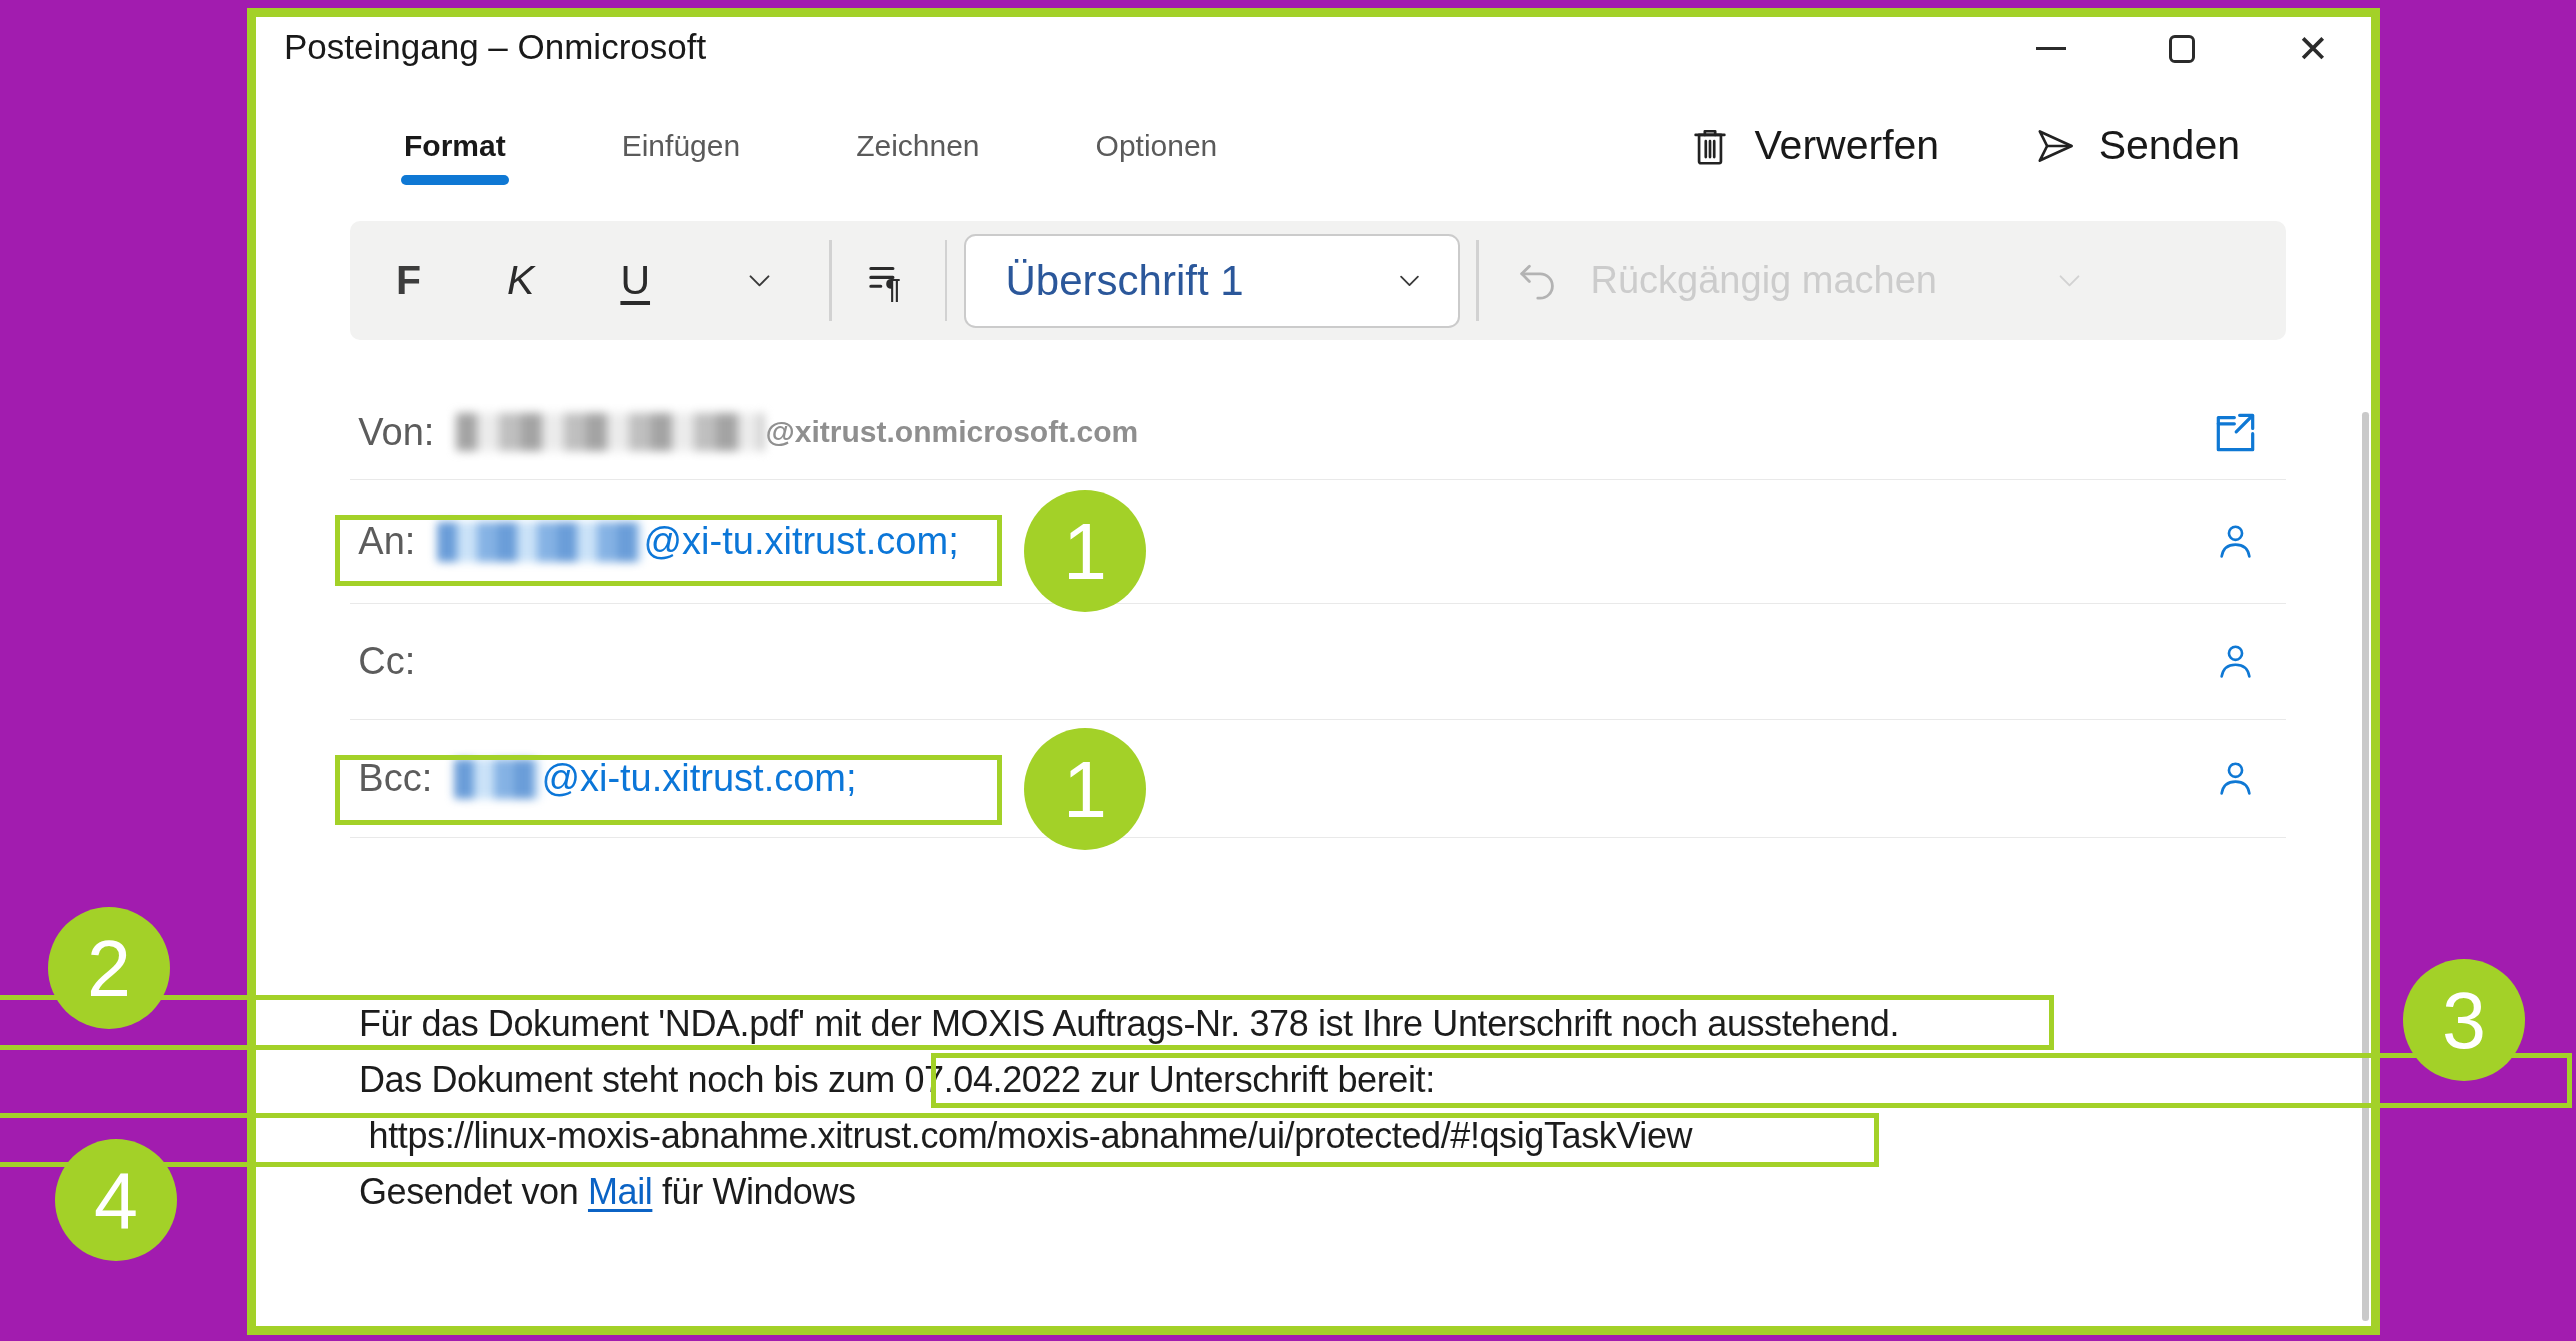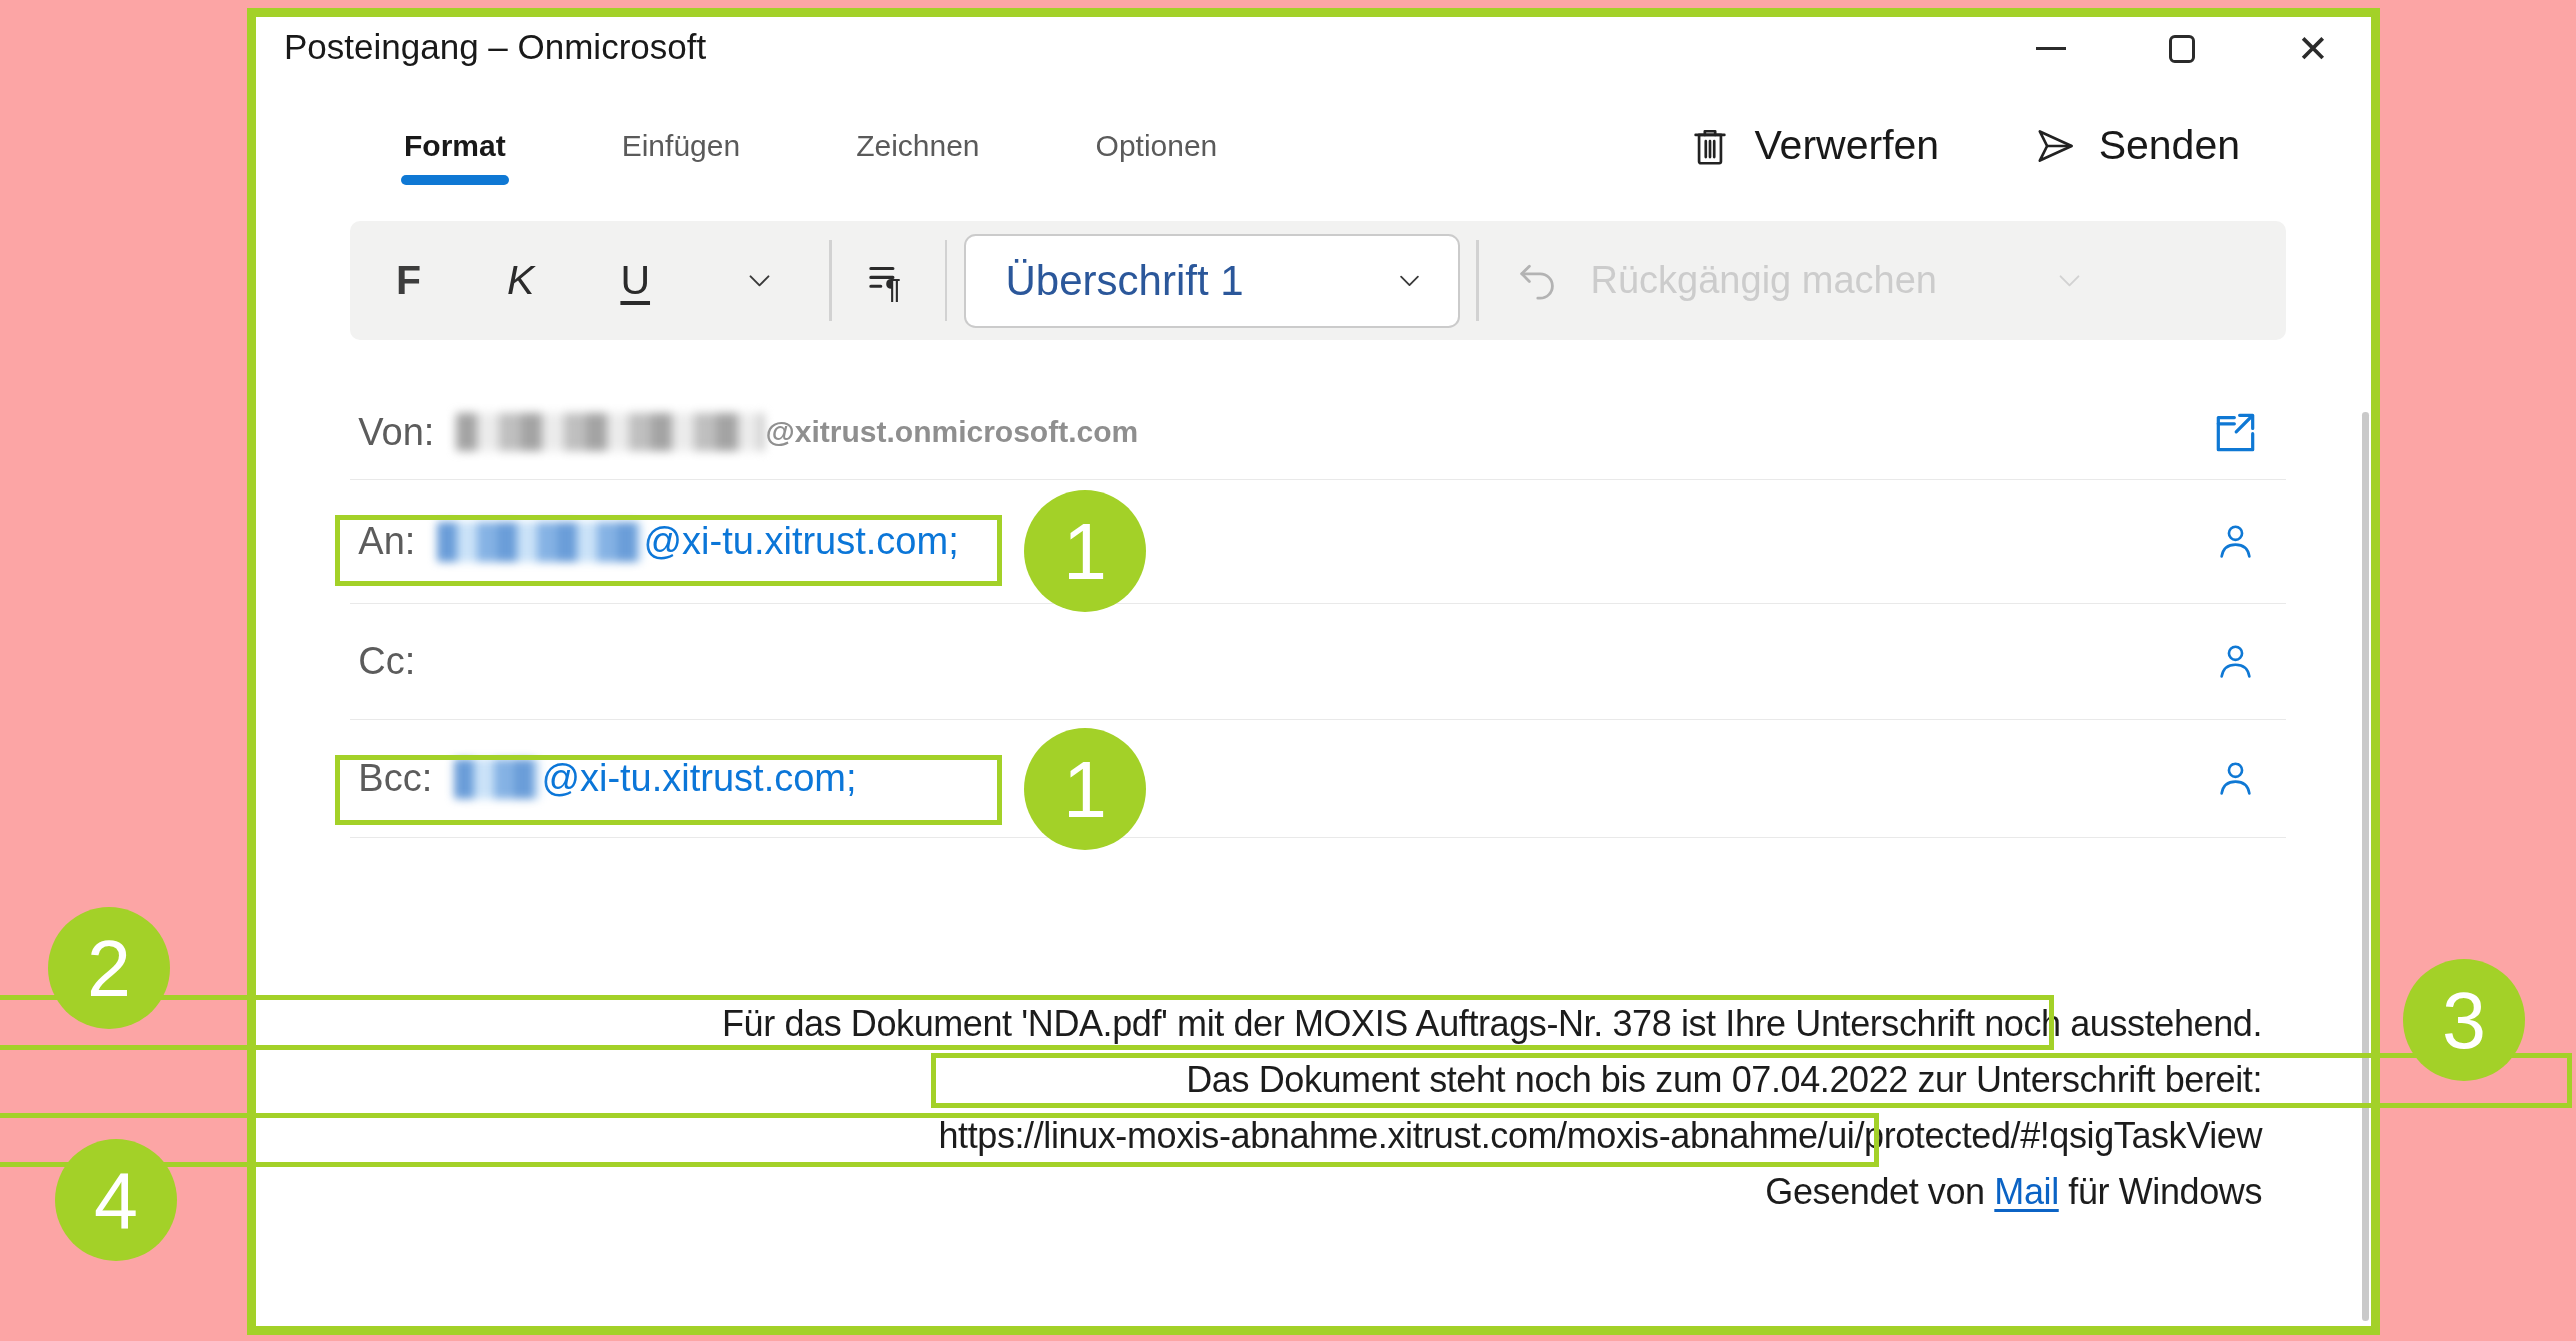--- a/index.html
+++ b/index.html
@@ -1,18 +1,18 @@
 <!DOCTYPE html>
 <html style="font-size:13.2px"><head>
 <meta charset="utf-8">
 <style>
   html,body{margin:0;padding:0;background:#000;}
   *{box-sizing:border-box;}
   .stage{
-    position:relative;width:2576px;height:1341px;background:#fca5a5;overflow:hidden;
+    position:relative;width:2576px;height:1341px;background:#a21caf;overflow:hidden;
     font-family:"Liberation Sans","DejaVu Sans",sans-serif;
   }
   
   .window{
     position:absolute;left:247px;top:8.3px;width:2133px;height:1327px;
     border:9px solid #A3D128;background:#fff;
   }
   .titlebar{position:absolute;left:0;top:0;width:100%;height:76px;}
   .title{position:absolute;left:28px;top:10px;font-size:35px;color:#191919;}
   .win-controls{position:absolute;top:5px;right:28px;display:flex;gap:71px;}
@@ -75,21 +75,21 @@
   .blur-an{width:205px;}
   .blur-bcc{width:86px;}
   .ficon{position:absolute;right:28px;background:none;border:none;padding:0;display:flex;}
   .ficon svg{width:45px;height:45px;color:#0F78D4;}
   .popout{right:23px;}
   .popout svg{width:55px;height:55px;}
   .subject-text{font-size:41px;color:#191919;}
   
   .mailbody{position:absolute;left:103px;top:979px;width:1903px;font-size:36px;color:#1c1c1c;
     letter-spacing:-0.4px;}
-  .mailbody p{margin:0;line-height:56px;white-space:pre-wrap;text-align:right;}
+  .mailbody p{margin:0;line-height:56px;white-space:pre-wrap;}
   .maillink{color:#0B63C5;text-decoration:underline;text-underline-offset:5px;}
   
   .scrollbar{position:absolute;right:2.5px;top:395px;width:6.6px;height:909px;background:#c9c9c9;border-radius:3.3px;}
   
   .ann-box{position:absolute;border:5.8px solid #A3D128;z-index:10;pointer-events:none;}
   .ann-circle{position:absolute;width:122px;height:122px;border-radius:50%;background:#A3D128;
     color:#fff;display:flex;align-items:center;justify-content:center;font-size:79px;font-weight:400;
     z-index:11;line-height:1;}
   .box-to{left:335px;top:515px;width:667px;height:71px;}
   .box-bcc{left:335px;top:755px;width:667px;height:70px;}

